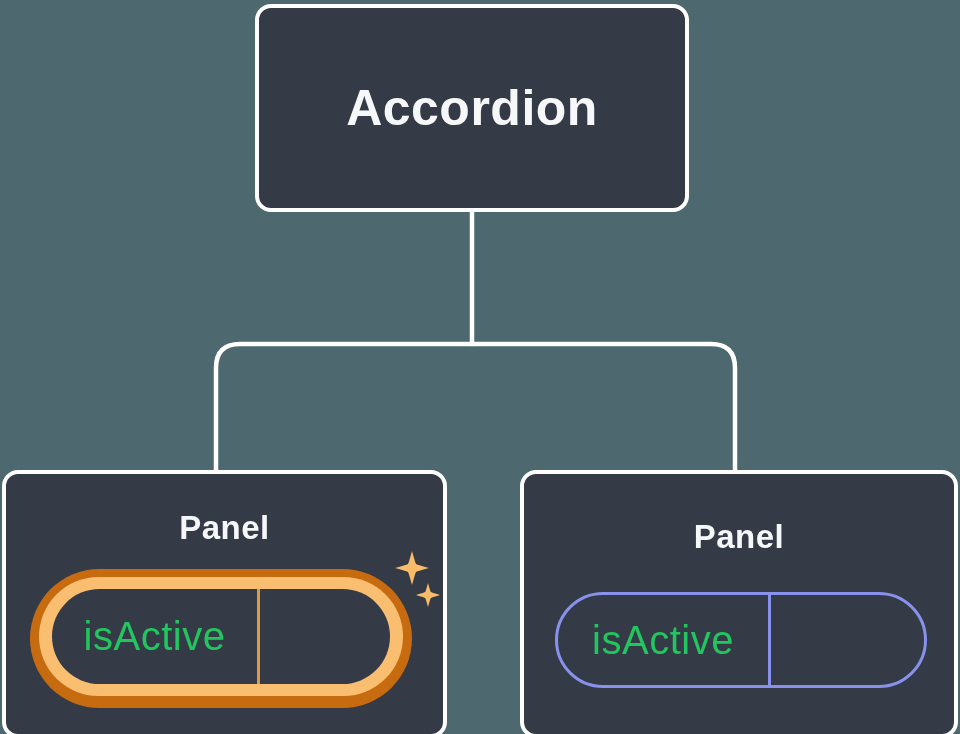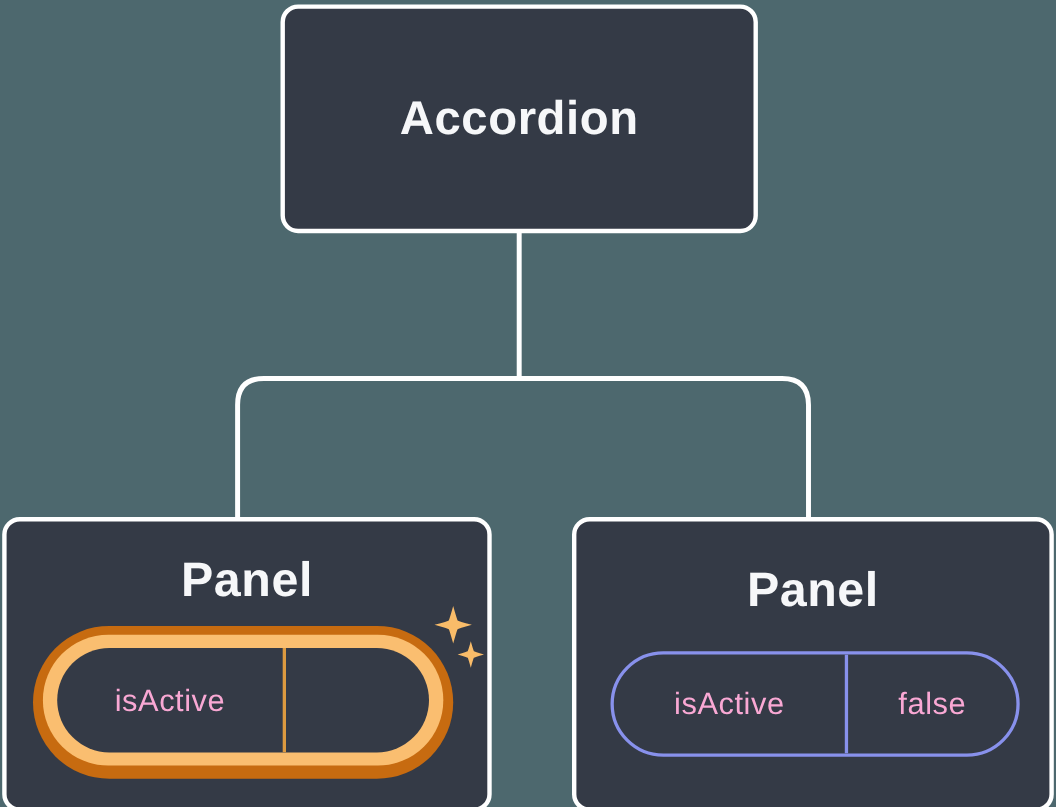--- a/index.html
+++ b/index.html
@@ -28,33 +28,33 @@
     border: 4px solid #ffffff;
     border-radius: 16px;
   }
   .node-root {
     left: 255px; top: 4px;
     width: 434px; height: 208px;
     display: flex; align-items: center; justify-content: center;
   }
   .root-label {
     color: #f6f7f9;
-    font-size: 43px;
+    font-size: 50px;
     font-weight: 600;
     letter-spacing: 0.5px;
   }
   .node-panel-left  { left: 2px;   top: 470px; width: 445px; height: 268px; }
   .node-panel-right { left: 520px; top: 470px; width: 438px; height: 268px; }
 
   .panel-title {
     position: absolute;
     left: 0; width: 100%;
     text-align: center;
     color: #f6f7f9;
-    font-size: 44px;
+    font-size: 33px;
     font-weight: 600;
     letter-spacing: 0.5px;
     line-height: 40px;
   }
   .node-panel-left  .panel-title { top: 34px; }
   .node-panel-right .panel-title { top: 43px; }
 
   
   .pill-hl-outer {
     position: absolute;
@@ -109,22 +109,22 @@
   .pill-plain .seg-val {
     flex: 1;
     display: flex; align-items: center; justify-content: center;
   }
   .divider-purple {
     width: 3px;
     background: #8891ec;
   }
 
   .state-text {
-    color: #f9a8d4;
-    font-size: 28px;
+    color: #22c55e;
+    font-size: 40px;
     font-weight: 400;
     letter-spacing: 0.5px;
   }
   .state-text.bold { font-weight: 700; }
 
   
   svg.sparkles {
     position: absolute;
     left: 373px; top: 56px;
     width: 72px; height: 92px;
@@ -165,19 +165,16 @@
   </div>
 
   <div class="node node-panel-right">
     <div class="panel-title">Panel</div>
 
     <div class="pill-plain">
       <div class="seg-key">
         <span class="state-text">isActive</span>
       </div>
       <div class="divider-purple"></div>
-      <div class="seg-val">
-        <span class="state-text">false</span>
-      </div>
     </div>
   </div>
 
 </div>
 
 </body></html>

